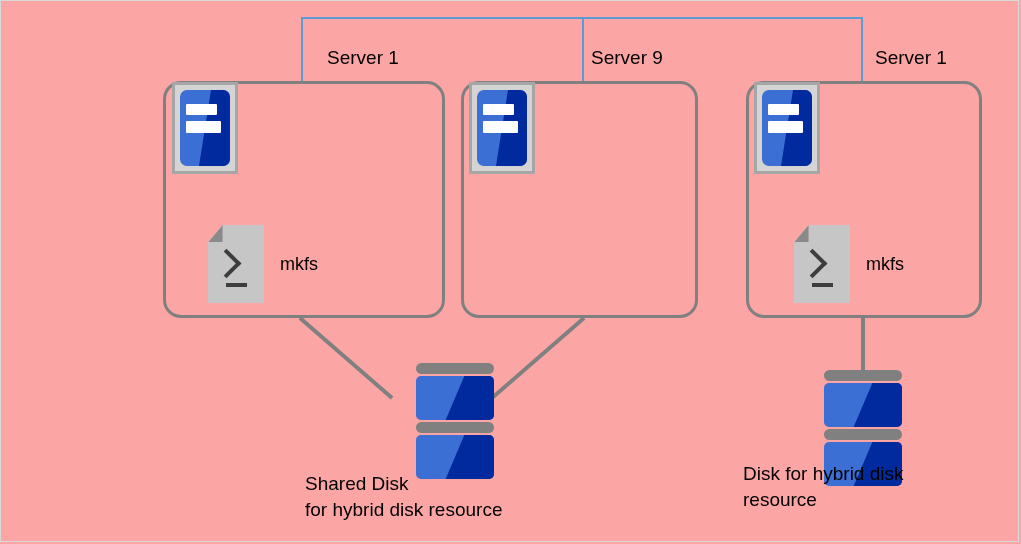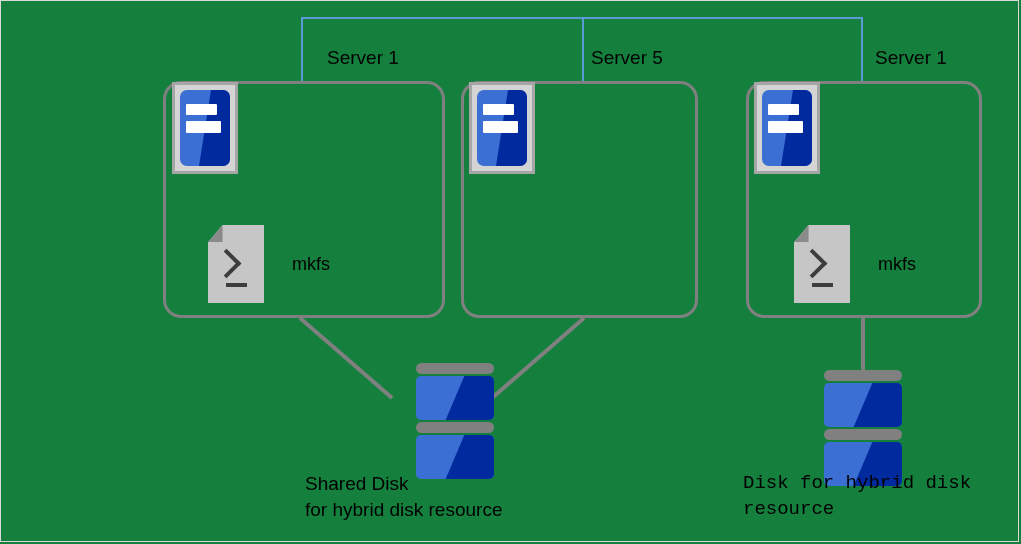--- a/index.html
+++ b/index.html
@@ -7,21 +7,21 @@
     padding: 0;
     background: #ffffff;
   }
   body {
     font-family: "Liberation Sans", sans-serif;
   }
   #canvas {
     position: relative;
     width: 1021px;
     height: 544px;
-    background: #15803d;
+    background: #fca5a5;
     overflow: hidden;
   }
   .outer-frame {
     position: absolute;
     left: 0;
     top: 0;
     width: 1019px;
     height: 542px;
     border: 1px solid #d9d9d9;
     box-sizing: border-box;
@@ -128,21 +128,21 @@
     position: absolute;
     left: 32%;
     top: 74%;
     width: 38%;
     height: 4px;
     background: #3d3d3d;
   }
   .mkfs-label {
     font-size: 18px;
     color: #000000;
-    margin-left: 28px;
+    margin-left: 16px;
     white-space: nowrap;
   }
 
   
   .disk {
     position: absolute;
     width: 78px;
   }
   .disk-cap {
     width: 100%;
@@ -211,21 +211,21 @@
   </div>
   <div class="mkfs-wrap" style="left:208px; top:225px;">
     <div class="mkfs-doc">
       <div class="mkfs-fold"></div>
       <div class="mkfs-chev"></div>
       <div class="mkfs-under"></div>
     </div>
     <div class="mkfs-label">mkfs</div>
   </div>
 
-  <div class="server-label" style="left:591px; top:48px;">Server 5</div>
+  <div class="server-label" style="left:591px; top:48px;">Server 9</div>
   <div class="server-box" style="left:461px; top:81px; width:237px; height:237px;"></div>
   <div class="srv-icon" style="left:469px; top:82px;">
     <div class="srv-icon-body">
       <div class="srv-icon-dark"></div>
       <div class="srv-bar b1"></div>
       <div class="srv-bar b2"></div>
     </div>
   </div>
 
   <div class="server-label" style="left:875px; top:48px;">Server 1</div>
@@ -268,16 +268,16 @@
   <div class="disk" style="left:824px; top:370px;">
     <div class="disk-cap"></div>
     <div class="disk-slab">
       <div class="dk"></div>
     </div>
     <div class="disk-cap"></div>
     <div class="disk-slab">
       <div class="dk"></div>
     </div>
   </div>
-  <div class="caption" style="left:743px; top:471px; width:240px;font-family:Liberation Mono, monospace;">Disk for hybrid disk
+  <div class="caption" style="left:743px; top:461px; width:240px;">Disk for hybrid disk
 resource</div>
 
 </div>
 
 </body></html>

